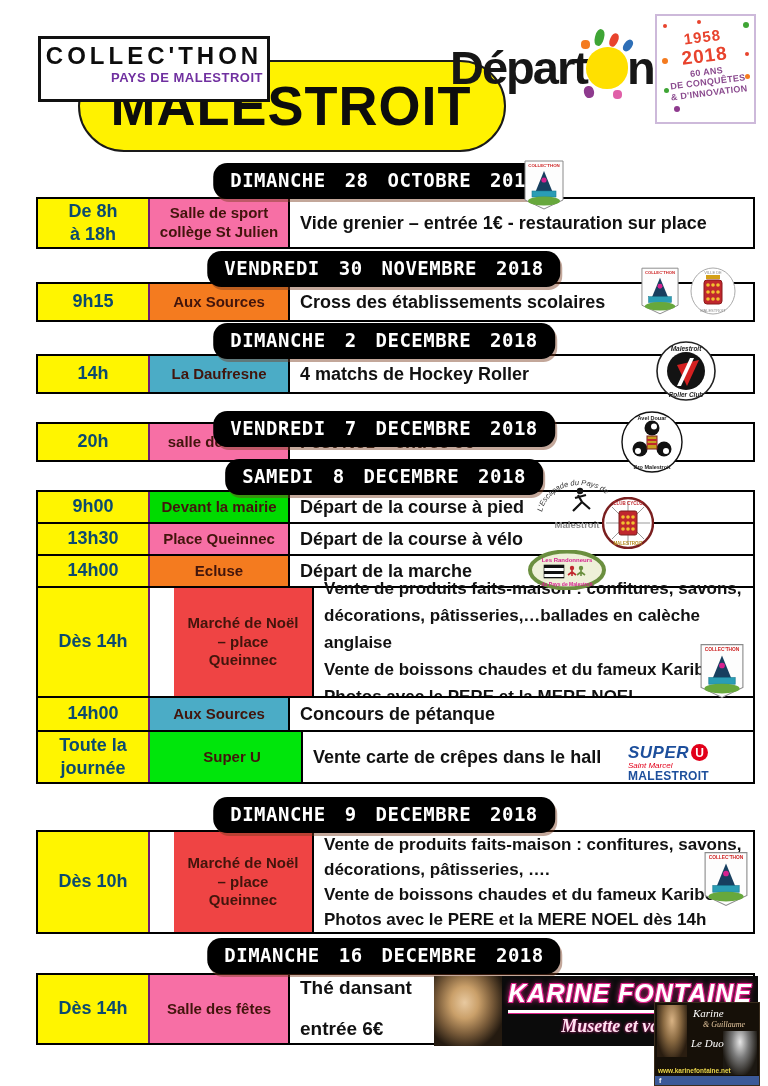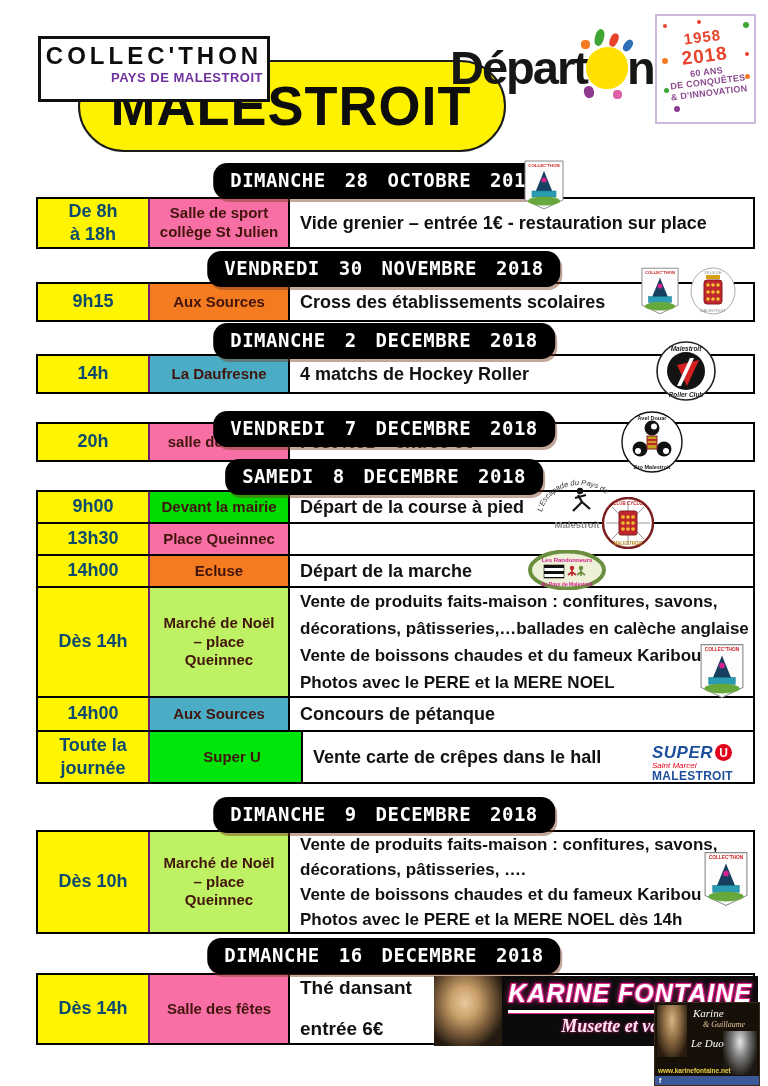--- a/index.html
+++ b/index.html
@@ -57,26 +57,26 @@
     font-weight:bold;font-size:15px;color:#42150c;white-space:pre-line;line-height:1.25;}
   .c3{flex:1;background:#fff;display:flex;flex-direction:column;justify-content:center;
     font-weight:bold;font-size:18px;color:#111;padding-left:10px;white-space:pre-line;border-radius:21px;}
   .c3.small{font-size:17px;line-height:27px;}
   .c3.spread{font-size:19px;line-height:2.15;}
   .bg-pink{background:#F76FA5;}
   .bg-orange{background:#F47B1F;}
   .bg-blue{background:#4BACC6;}
   .bg-green{background:#00DB00;}
   .bg-green2{background:#00E60B;padding-left:13px;}
-  .bg-magenta{background:#bef264;}
+  .bg-magenta{background:#ef4444;margin-left:24px;}
 
   
   .logo{position:absolute;z-index:6;}
 
-  .superu{position:absolute;left:652px;top:744px;width:95px;z-index:6;line-height:1;}
+  .superu{position:absolute;left:628px;top:744px;width:95px;z-index:6;line-height:1;}
   .su-top{display:flex;align-items:center;}
   .su-word{color:#1d4f9c;font-weight:bold;font-size:17px;font-style:italic;letter-spacing:.5px;}
   .su-circle{width:17px;height:17px;background:#e2001a;border-radius:50%;color:#fff;
     font-size:12px;font-weight:bold;display:flex;align-items:center;justify-content:center;margin-left:2px;}
   .su-city{color:#e2001a;font-size:8px;font-style:italic;margin-top:1px;}
   .su-town{color:#1d4f9c;font-weight:bold;font-size:12px;letter-spacing:.3px;}
 
   
   .karine{position:absolute;left:434px;top:976px;width:324px;height:70px;background:#0b0b0b;
     z-index:6;display:flex;overflow:visible;}
@@ -192,20 +192,21 @@
 
   <div class="tbl" style="top:490px">
     <div class="row" style="height:30px">
       <div class="c1">9h00</div>
       <div class="c2 bg-green">Devant la mairie</div>
       <div class="c3">Départ de la course à pied</div>
     </div>
     <div class="row" style="height:30px">
       <div class="c1">13h30</div>
       <div class="c2 bg-pink">Place Queinnec</div>
+      <div class="c3">Départ de la course à vélo</div>
     </div>
     <div class="row" style="height:30px">
       <div class="c1">14h00</div>
       <div class="c2 bg-orange">Ecluse</div>
       <div class="c3">Départ de la marche</div>
     </div>
     <div class="row" style="height:108px">
       <div class="c1">Dès 14h</div>
       <div class="c2 bg-magenta">Marché de Noël
 – place

